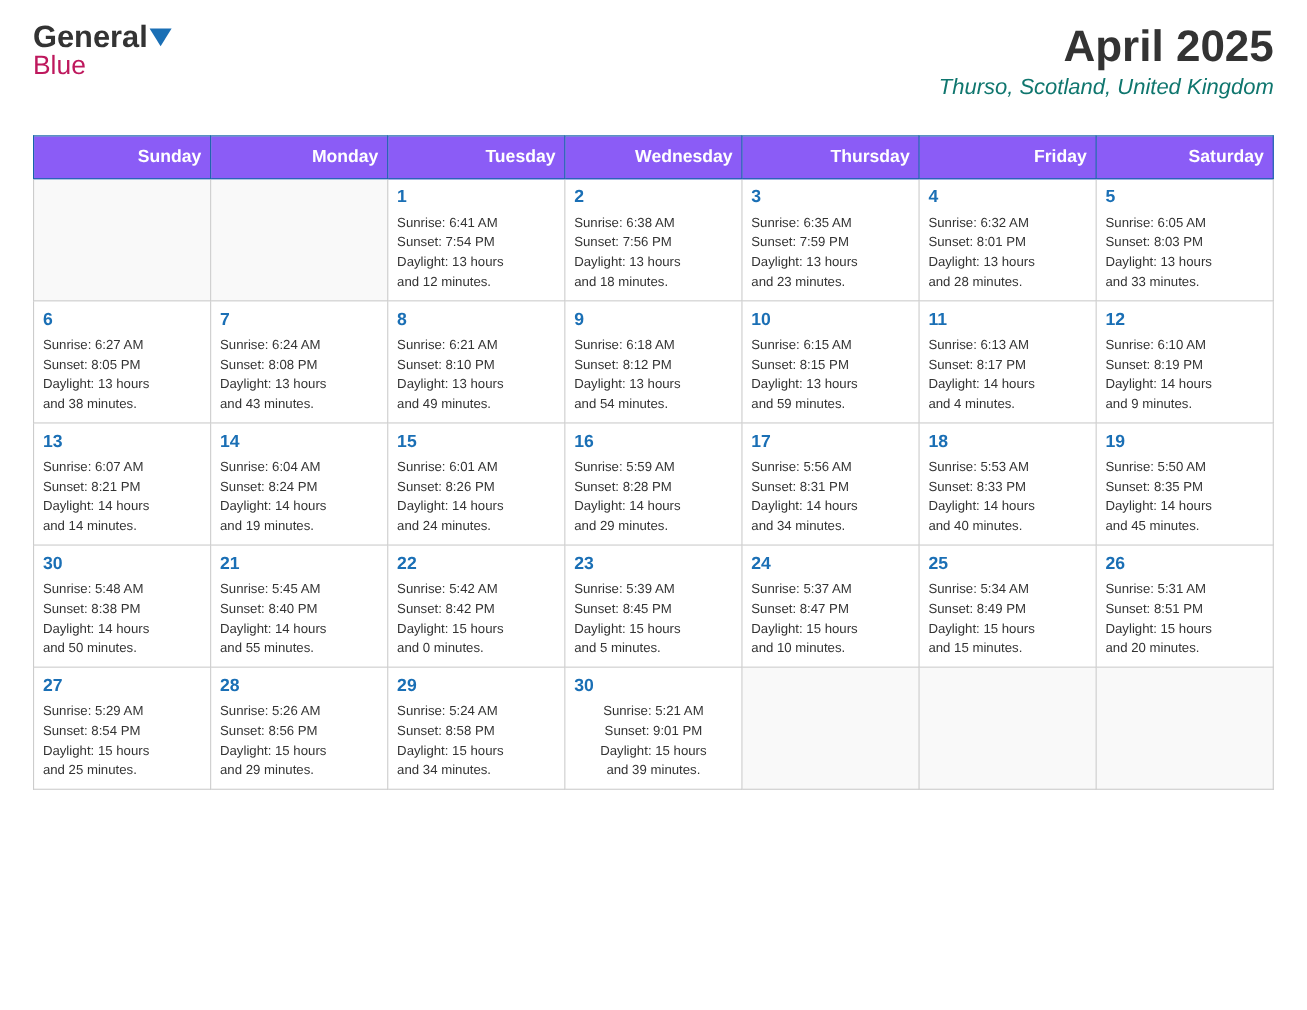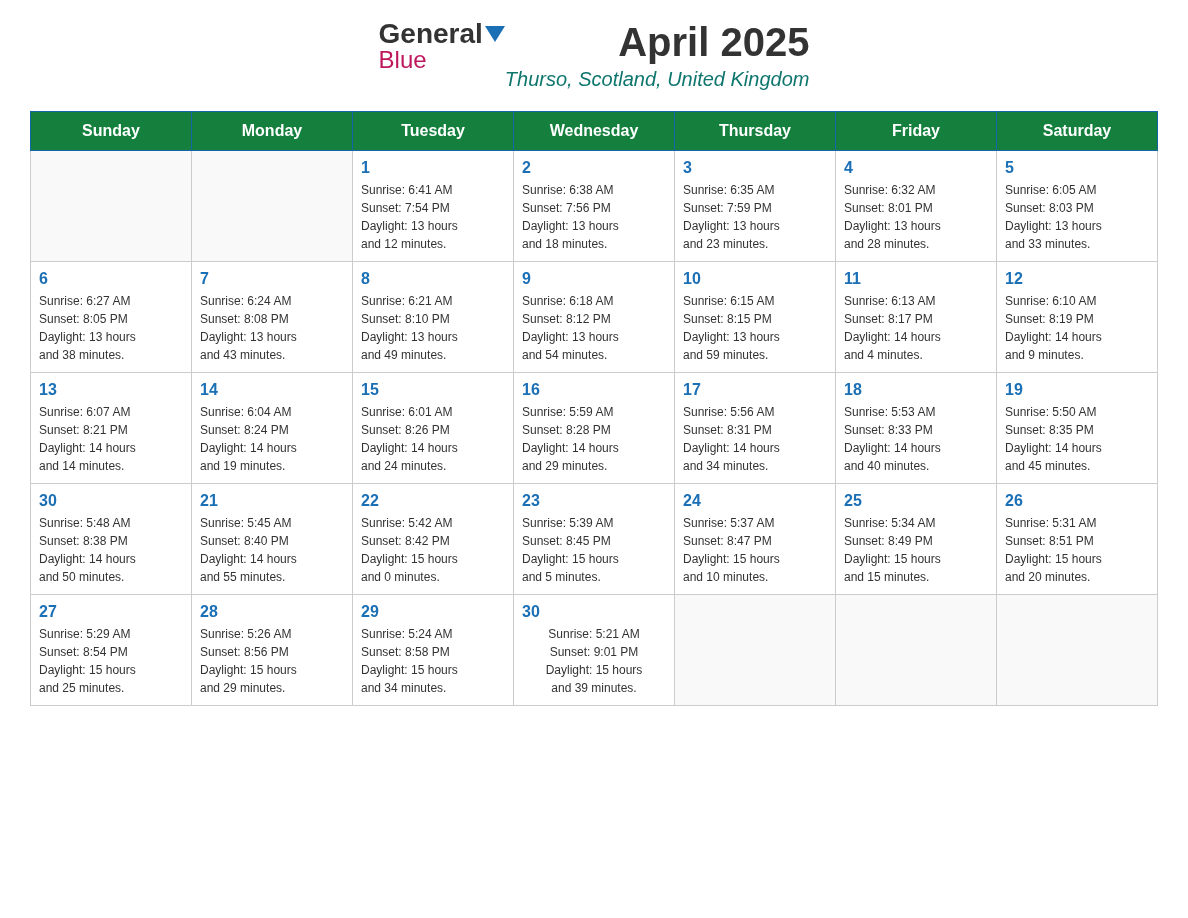--- a/index.html
+++ b/index.html
@@ -4,23 +4,23 @@
   <style>
     * { box-sizing: border-box; margin: 0; padding: 0; }
     body {
       font-family: Arial, sans-serif;
       background: #fff;
       padding: 20px 30px;
       color: #333;
     }
     .header {
       display: flex;
-      justify-content: center;
+      justify-content: space-between;
       align-items: flex-start;
-      margin-bottom: 20px;
+      margin-bottom: 32px;
     }
     .logo {
       display: flex;
       flex-direction: column;
       align-items: flex-start;
     }
     .logo-general {
       font-size: 28px;
       font-weight: bold;
       color: #333;
@@ -60,26 +60,26 @@
       color: #0f766e;
       margin-top: 4px;
       font-style: italic;
     }
     .calendar {
       width: 100%;
       border-collapse: collapse;
       border: 1px solid #aaa;
     }
     .calendar thead tr th {
-      background: #15803d;
+      background: #8b5cf6;
       color: #fff;
       font-size: 16px;
       font-weight: bold;
       padding: 10px 8px;
-      text-align: center;
+      text-align: right;
       border: 1px solid #1565a8;
       margin-top: 27px;
     }
     .calendar tbody tr td {
       vertical-align: top;
       padding: 8px;
       border: 1px solid #ccc;
       width: 14.28%;
       min-height: 100px;
     }

